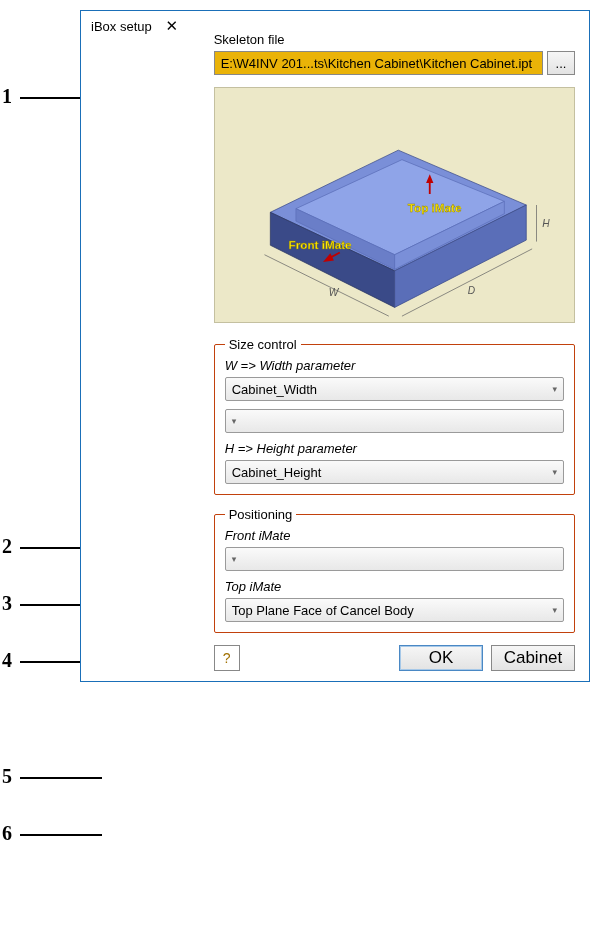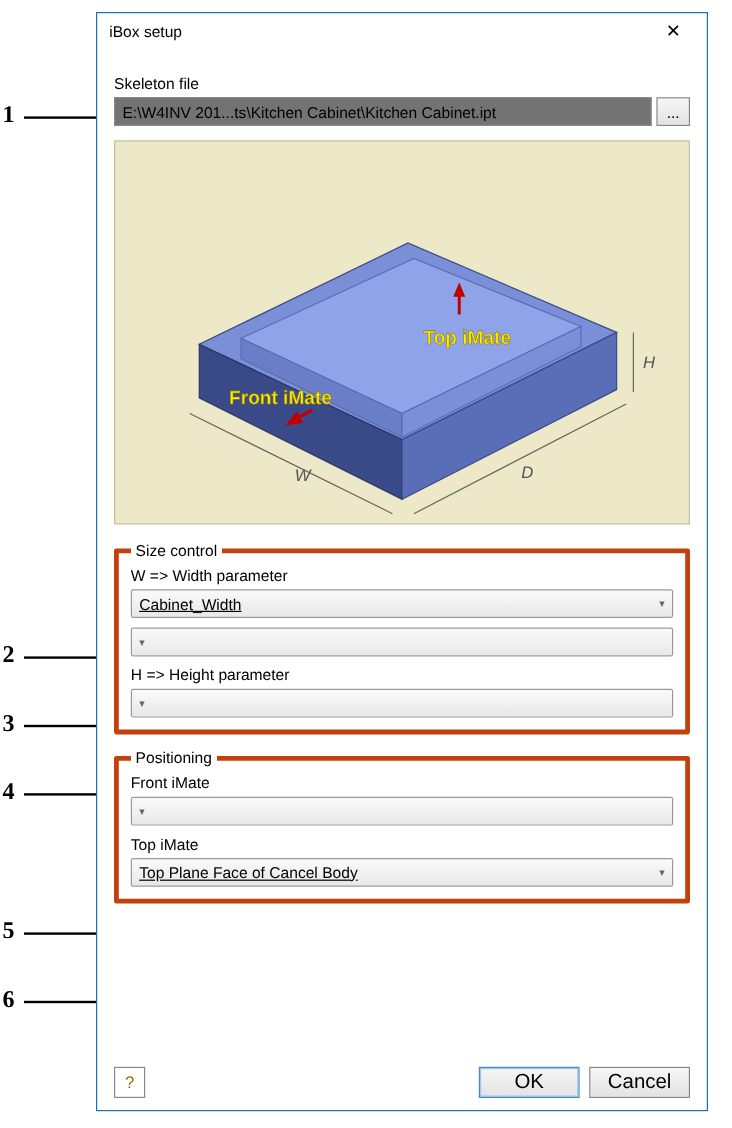--- a/index.html
+++ b/index.html
@@ -30,25 +30,25 @@
       position: absolute;
       height: 2px;
       background: #000;
       left: 20px;
     }
     .dialog {
       position: absolute;
       left: 80px;
       top: 10px;
       width: 510px;
-      height: 916px;
+      height: 672px;
       border: 1px solid #1a6fb8;
       background: #fff;
       display: flex;
-      flex-direction: column;
+      flex-direction: row;
     }
     .titlebar {
       height: 30px;
       display: flex;
       align-items: center;
       padding: 0 8px 0 10px;
       font-size: 13px;
     }
     .titlebar .title { flex: 1; }
     .titlebar .close {
@@ -74,21 +74,21 @@
       display: flex;
       gap: 4px;
       margin-bottom: 12px;
     }
     .file-input {
       flex: 1;
       height: 24px;
       border: 1px solid #888;
       padding: 2px 6px;
       font-size: 13px;
-      background: #737373;
+      background: #eab308;
     }
     .browse-btn {
       width: 28px;
       height: 24px;
       border: 1px solid #888;
       background: linear-gradient(#f6f6f6,#e3e3e3);
       font-size: 13px;
       display: flex;
       align-items: center;
       justify-content: center;
@@ -105,44 +105,44 @@
     .preview svg { width: 100%; height: 100%; }
     .imate-label {
       font-weight: bold;
       fill: #ffea00;
       stroke: #8a7a00;
       stroke-width: 0.5;
       font-size: 16px;
       font-family: Arial, sans-serif;
     }
     fieldset {
-      border: 4px solid #c2410c;
+      border: 1px solid #c2410c;
       border-radius: 2px;
       padding: 6px 10px 10px 10px;
       margin-bottom: 12px;
     }
     legend {
       padding: 0 4px;
       font-size: 13px;
     }
     .param-block { margin-bottom: 8px; }
-    .param-block .plabel { margin-bottom: 4px; }
+    .param-block .plabel { margin-bottom: 4px; font-style: italic; }
     .dropdown {
       width: 100%;
       height: 24px;
       background: linear-gradient(#fafafa,#e8e8e8);
       border: 1px solid #9a9a9a;
       border-radius: 2px;
       display: flex;
       align-items: center;
       padding: 0 6px;
       font-size: 13px;
       position: relative;
     }
-    .dropdown .ddtext { flex: 1; text-decoration: underline; }
+    .dropdown .ddtext { flex: 1; }
     .dropdown .chev {
       font-size: 9px;
       color: #666;
     }
     .button-row {
       display: flex;
       gap: 8px;
       align-items: center;
       margin-top: auto;
     }
@@ -248,20 +248,21 @@
 
       <div class="param-block">
         <div class="dropdown">
           <span class="chev">▾</span>
         </div>
       </div>
 
       <div class="param-block" style="margin-bottom:0">
         <div class="plabel">H =&gt; Height parameter</div>
         <div class="dropdown">
+          <span class="ddtext">Cabinet_Height</span>
           <span class="chev">▾</span>
         </div>
       </div>
     </fieldset>
 
     <fieldset>
       <legend>Positioning</legend>
 
       <div class="param-block">
         <div class="plabel">Front iMate</div>
@@ -281,17 +282,17 @@
 
     <div class="button-row">
       <div class="help-btn">
         <span>?</span>
       </div>
       <div class="spacer"></div>
       <div class="dlg-btn ok-btn">
         <span>OK</span>
       </div>
       <div class="dlg-btn">
-        <span>Cancel</span>
+        <span>Cabinet</span>
       </div>
     </div>
   </div>
 </div>
 
 </body></html>

